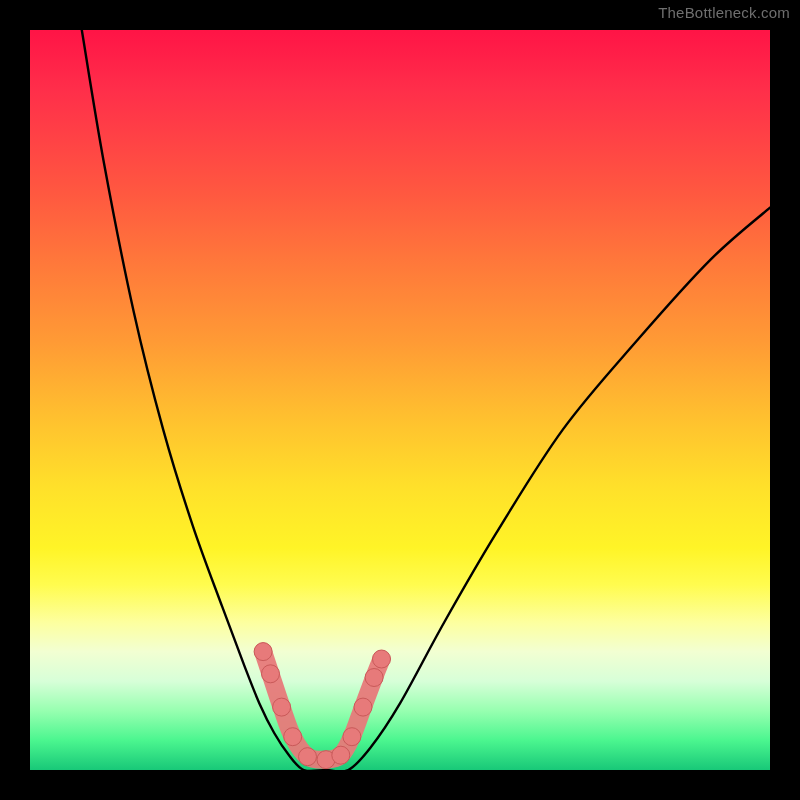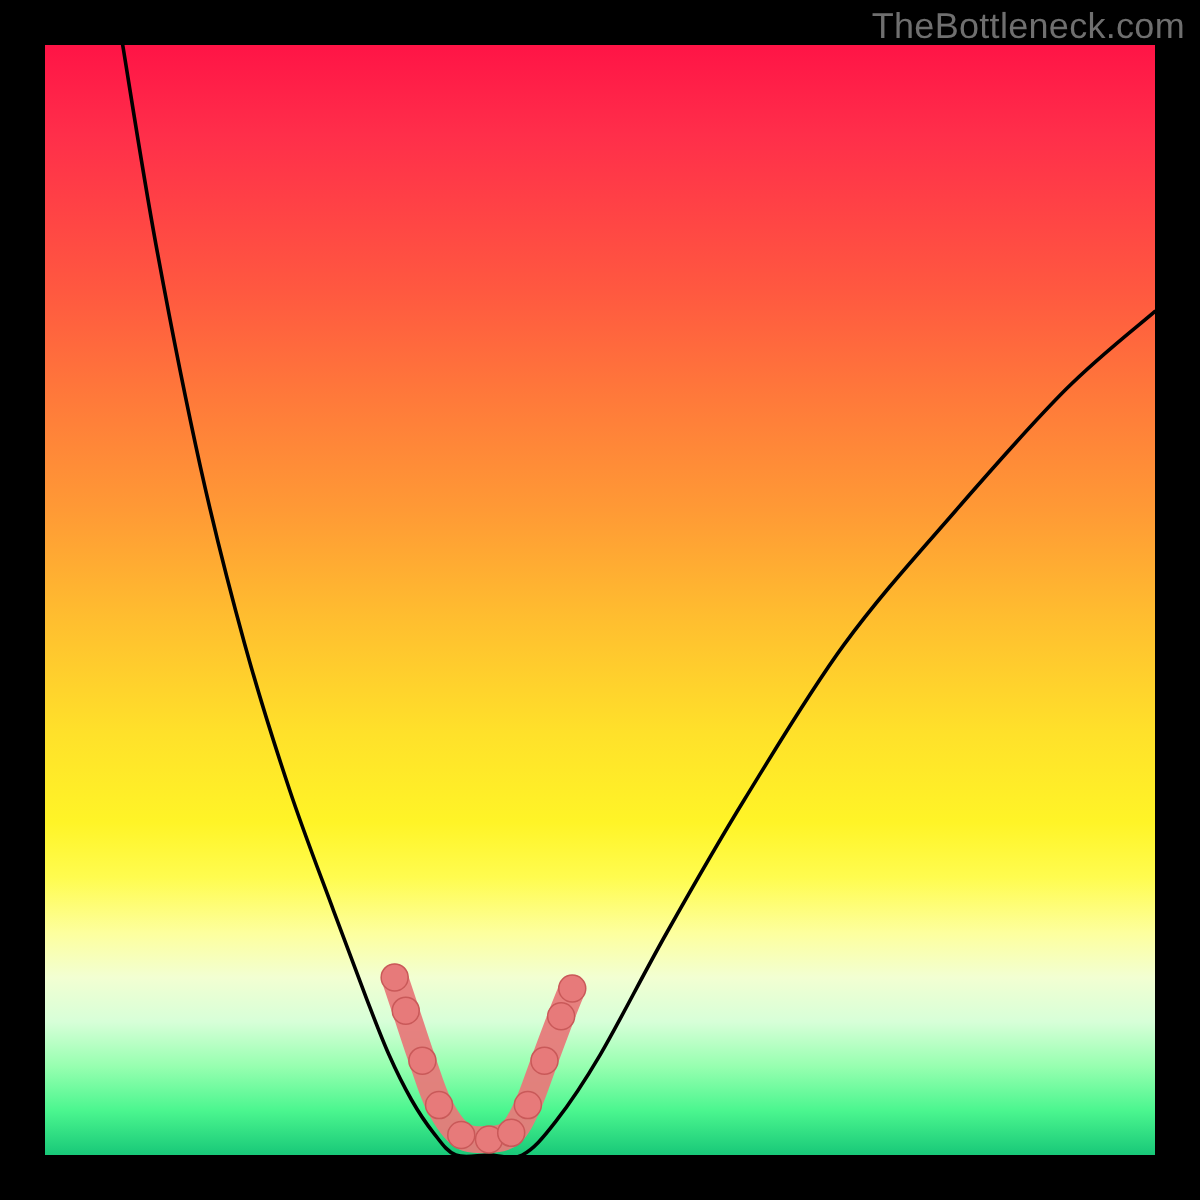--- a/index.html
+++ b/index.html
@@ -41,21 +41,21 @@
       #97ffb0 92%,
       #4bf68f 96%,
       #18c878 100%
     );
   }
   .watermark {
     position: absolute;
     top: 4px;
     right: 10px;
     font-family: Arial, Helvetica, sans-serif;
-    font-size: 24px;
+    font-size: 15px;
     color: #6f6f6f;
     letter-spacing: 0.2px;
   }
   svg.curve {
     position: absolute;
     left: 0;
     top: 0;
     width: 740px;
     height: 740px;
     overflow: visible;

